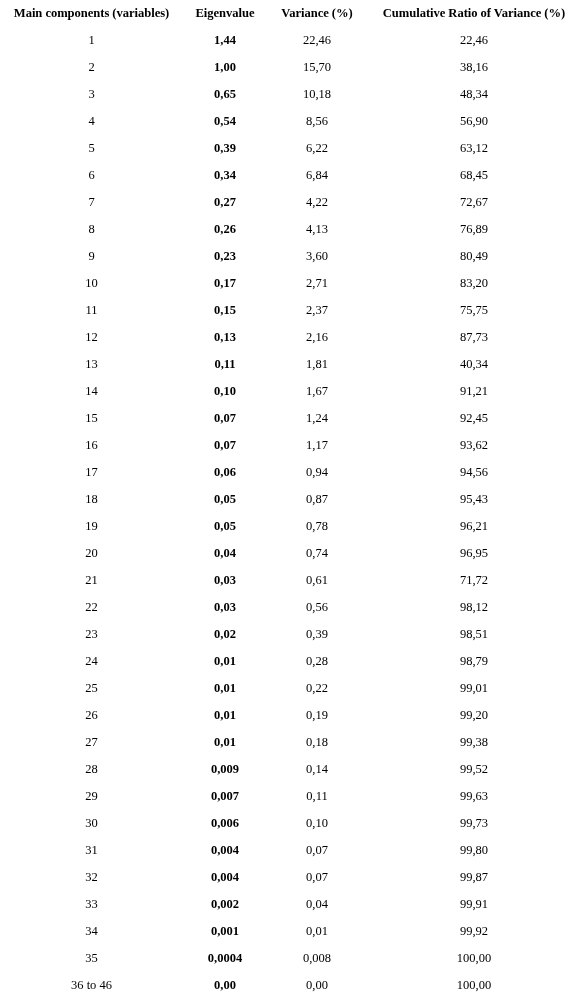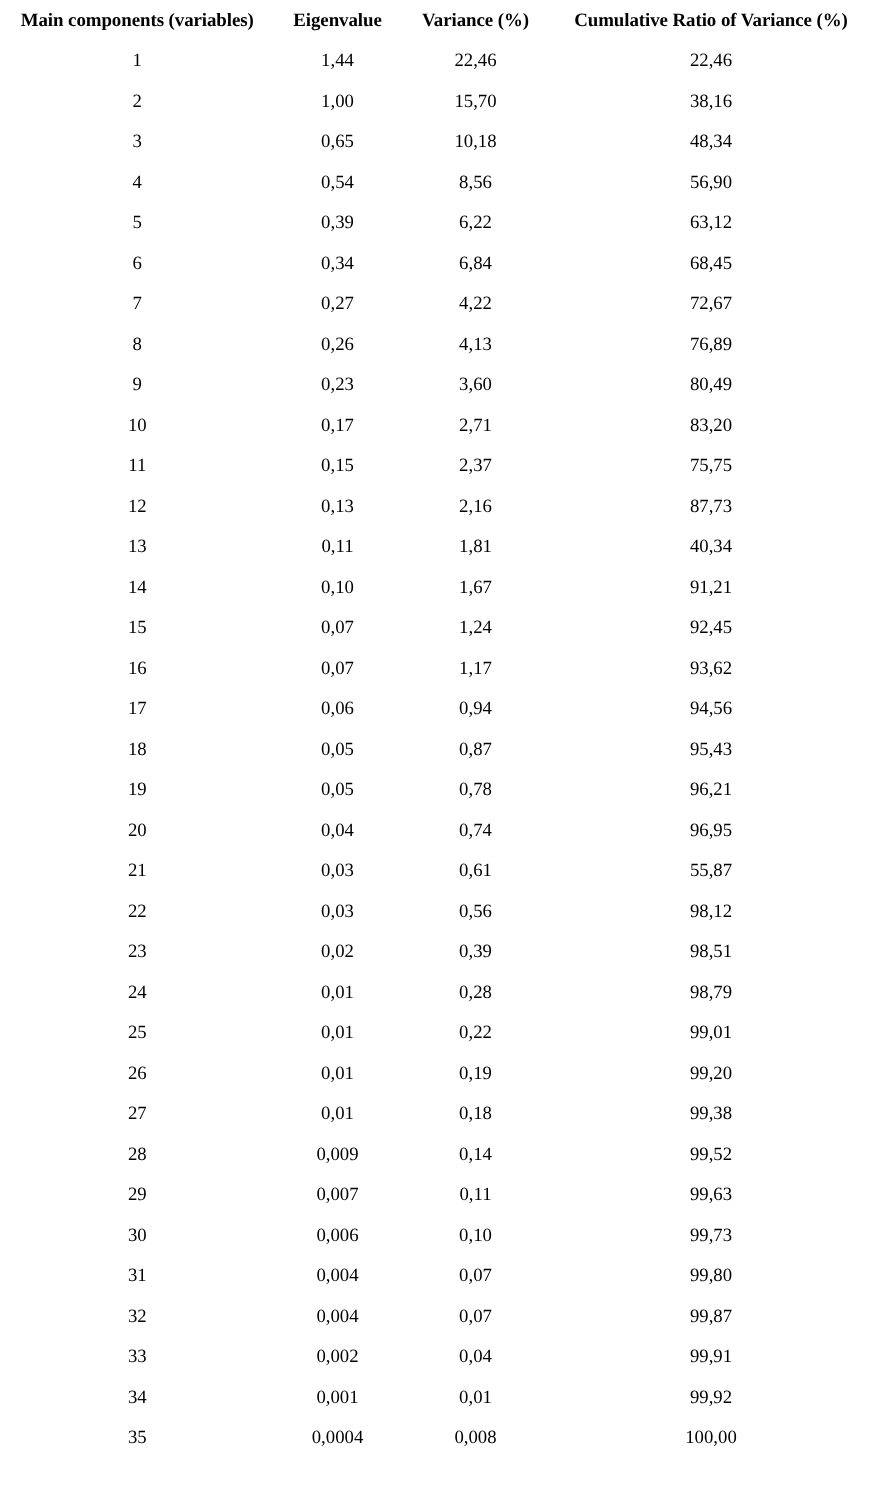--- a/index.html
+++ b/index.html
@@ -50,21 +50,21 @@
   col.c-eigenvalue { width: 84px; }
   col.c-variance   { width: 100px; }
   col.c-cumulative { width: 214px; }
 
   th.h-component { text-align: center; }
   th.h-eigenvalue { text-align: center; }
   th.h-variance { text-align: center; }
   th.h-cumulative { text-align: center; }
 
   td.cell-component { text-align: center; }
-  td.cell-eigenvalue { text-align: center; }
+  td.cell-eigenvalue { text-align: center; font-weight: bold; }
   td.cell-variance { text-align: center; }
   td.cell-cumulative { text-align: center; }
 
   tbody tr:first-child td { padding-top: 1px; }
 </style>
 </head>
 <body>
 
 <div id="table-wrap">
   <table class="pca-table">
@@ -200,21 +200,21 @@
         <tr>
           <td class="cell-component">20</td>
           <td class="cell-eigenvalue">0,04</td>
           <td class="cell-variance">0,74</td>
           <td class="cell-cumulative">96,95</td>
         </tr>
         <tr>
           <td class="cell-component">21</td>
           <td class="cell-eigenvalue">0,03</td>
           <td class="cell-variance">0,61</td>
-          <td class="cell-cumulative">55,87</td>
+          <td class="cell-cumulative">71,72</td>
         </tr>
         <tr>
           <td class="cell-component">22</td>
           <td class="cell-eigenvalue">0,03</td>
           <td class="cell-variance">0,56</td>
           <td class="cell-cumulative">98,12</td>
         </tr>
         <tr>
           <td class="cell-component">23</td>
           <td class="cell-eigenvalue">0,02</td>
@@ -286,15 +286,21 @@
           <td class="cell-eigenvalue">0,001</td>
           <td class="cell-variance">0,01</td>
           <td class="cell-cumulative">99,92</td>
         </tr>
         <tr>
           <td class="cell-component">35</td>
           <td class="cell-eigenvalue">0,0004</td>
           <td class="cell-variance">0,008</td>
           <td class="cell-cumulative">100,00</td>
         </tr>
+        <tr>
+          <td class="cell-component">36 to 46</td>
+          <td class="cell-eigenvalue">0,00</td>
+          <td class="cell-variance">0,00</td>
+          <td class="cell-cumulative">100,00</td>
+        </tr>
       </tbody>
   </table>
 </div>
 
 </body></html>

